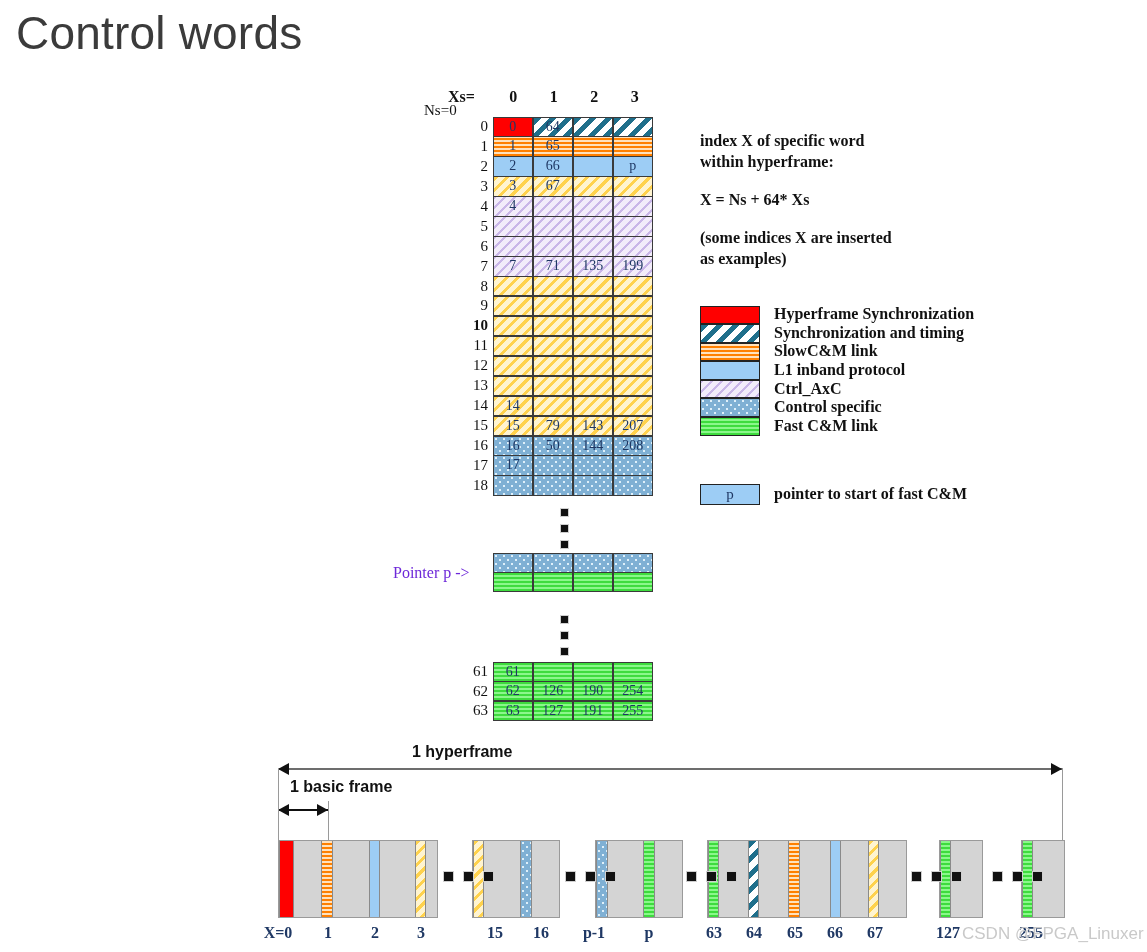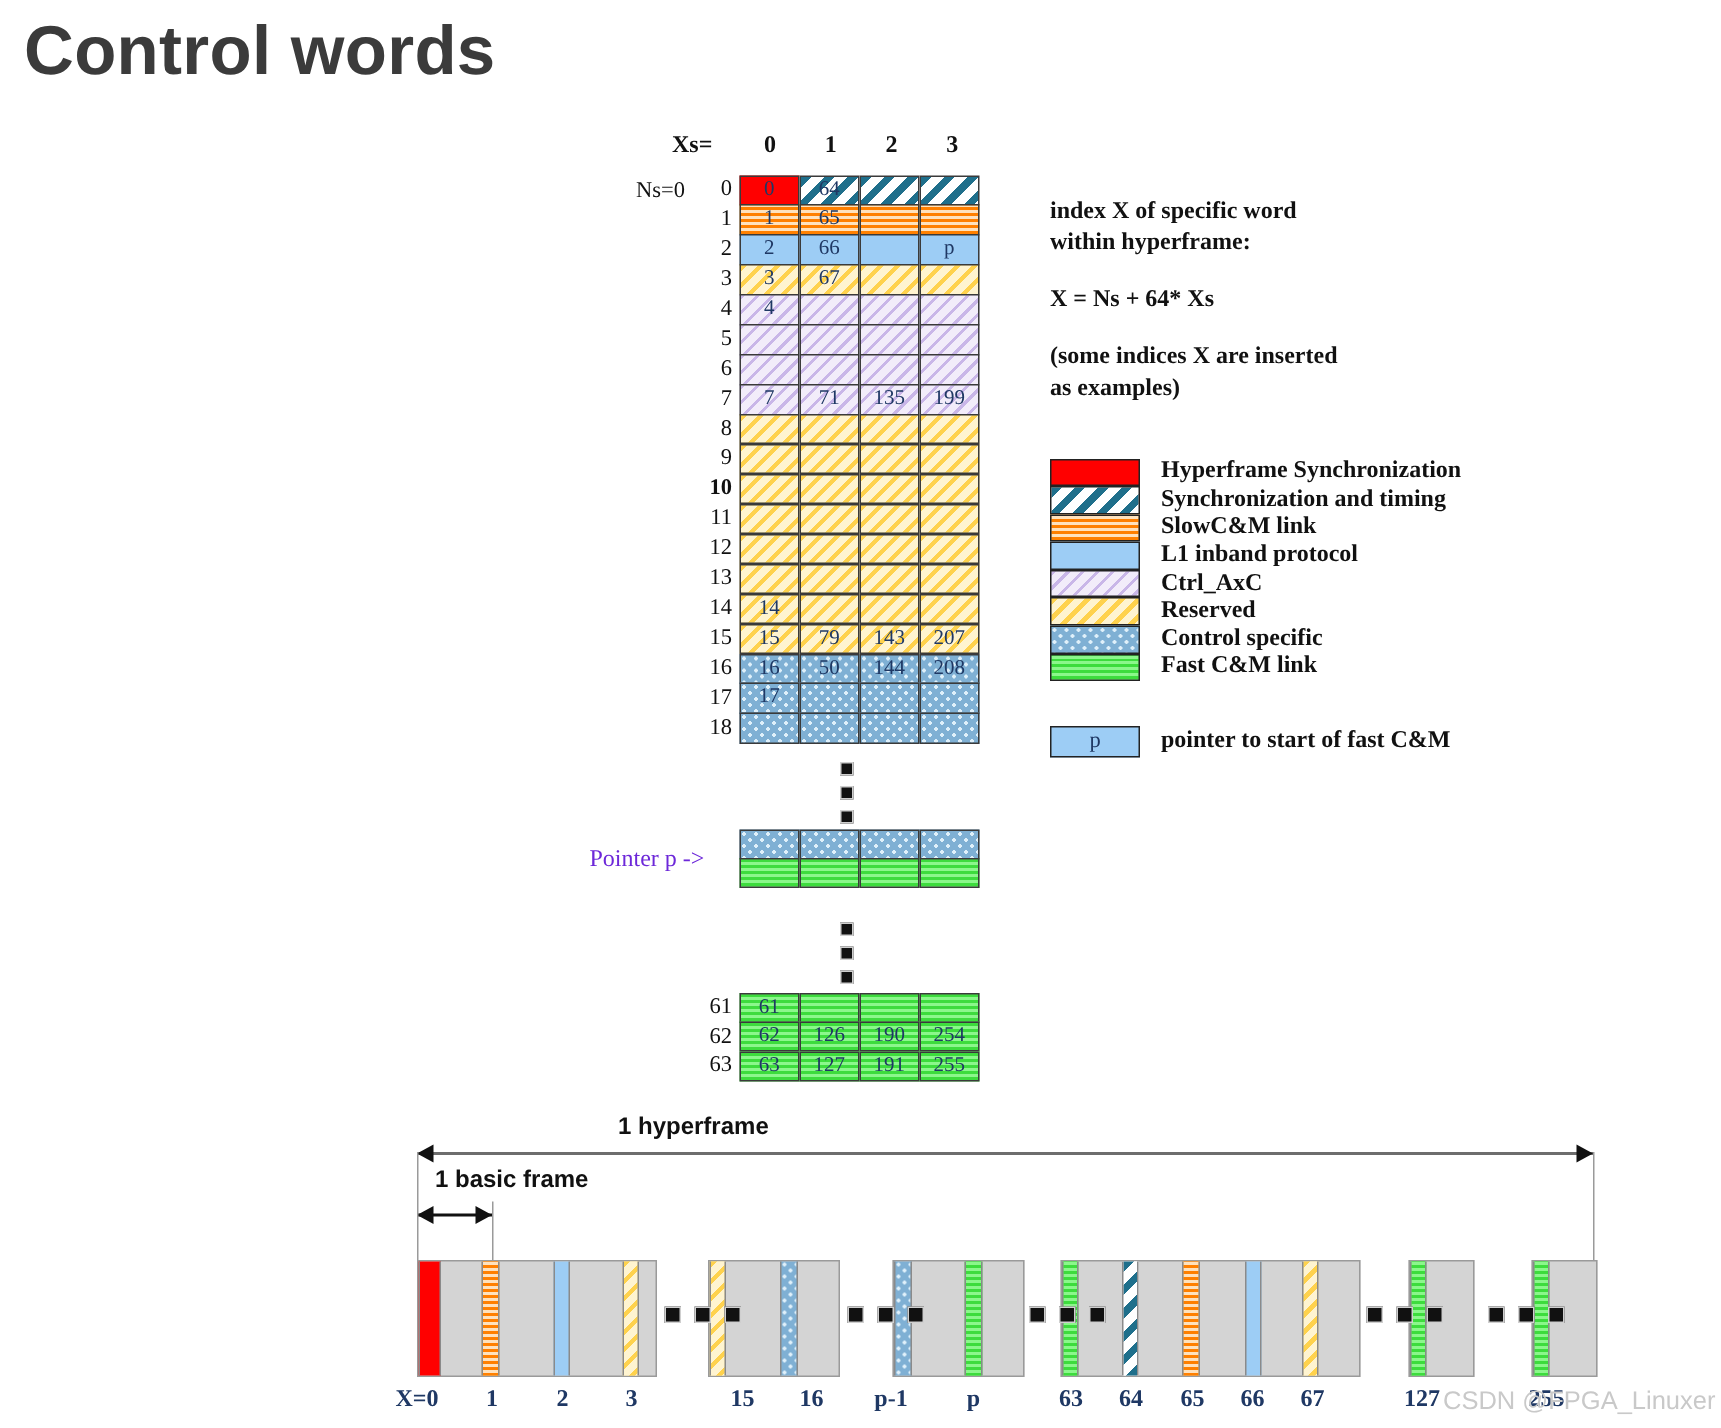--- a/index.html
+++ b/index.html
@@ -7,39 +7,39 @@
     width:1147px;height:952px;
     background:#ffffff;
     font-family:"Liberation Serif", serif;
     position:relative;
     overflow:hidden;
   }
   
   #slide-title{
     position:absolute; left:16px; top:6px;
     font-family:"Liberation Sans", sans-serif;
-    font-size:46px; font-weight:700; color:#3b3b3b;
+    font-size:46px; font-weight:400; color:#3b3b3b;
     letter-spacing:0.2px;
   }
 
   
   #grid-wrap{position:absolute; left:493px; top:117px; width:162px; height:379px;}
   .grid-row{display:flex; height:19.95px; box-sizing:border-box;}
   .cell{
     width:40.5px; box-sizing:border-box;
     border:1px solid #3a3a3a;
     margin:-0.5px 0 0 -0.5px;
     font-size:14px; line-height:18px; text-align:center;
     color:#1f3864; position:relative;
   }
   #rowhdrs{position:absolute; left:448px; top:117px; width:40px;}
   #colhdrs{position:absolute; left:493px; top:88px; width:162px; display:flex;}
   #colhdrs span{width:40.5px; text-align:center; font-size:16px; font-weight:bold; color:#111;}
   #xs-label{position:absolute; left:448px; top:88px; font-size:16px; font-weight:bold; color:#111;}
-  #ns-label{position:absolute; left:424px; top:117px; font-size:15px; line-height:20px; color:#111;}
+  #ns-label{position:absolute; left:424px; top:100px; font-size:15px; line-height:20px; color:#111;}
 
   
   .f-hfsync{background:#ff0000;}
   .f-sync{
     background-color:#ffffff;
     background-image:repeating-linear-gradient(135deg,
         #1f6f8b 0px,#1f6f8b 5px,#ffffff 5px,#ffffff 11px);
   }
   .f-slow{
     background-color:#ffb24d;
@@ -313,24 +313,20 @@
     </div>
     <div class="lg-row">
       <div class="lg-swatch f-l1"></div>
       <div class="lg-text">L1 inband protocol</div>
     </div>
     <div class="lg-row">
       <div class="lg-swatch f-ctrl"></div>
       <div class="lg-text">Ctrl_AxC</div>
     </div>
     <div class="lg-row">
-      <div class="lg-swatch f-res"></div>
-      <div class="lg-text">Reserved</div>
-    </div>
-    <div class="lg-row">
       <div class="lg-swatch f-vendor"></div>
       <div class="lg-text">Control specific</div>
     </div>
     <div class="lg-row">
       <div class="lg-swatch f-fast"></div>
       <div class="lg-text">Fast C&amp;M link</div>
     </div>
   </div>
 <div id="legend-ptr">
   <div class="lg-swatch f-l1">p</div>

